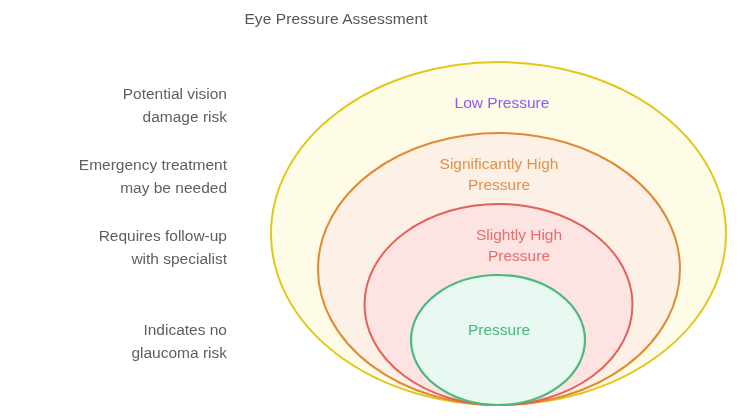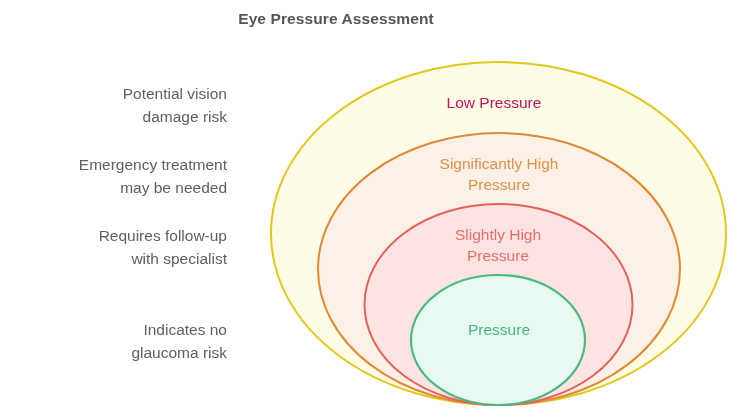--- a/index.html
+++ b/index.html
@@ -16,21 +16,20 @@
     }
     .title {
       position: absolute;
       left: 0;
       width: 672px;
       top: 10px;
       text-align: center;
       font-size: 15.5px;
       color: #555555;
       letter-spacing: 0.1px;
-      font-weight: bold;
     }
     .desc {
       position: absolute;
       right: 516px;
       width: 260px;
       text-align: right;
       font-size: 15.5px;
       line-height: 23px;
       color: #5f5f5f;
     }
@@ -77,26 +76,26 @@
   <span>glaucoma risk</span>
 </div>
 
 <svg class="diagram" width="743" height="420">
   <ellipse id="ring-0" stroke-width="2" cx="498.5" cy="233.5" rx="227.5" ry="171.5" fill="#fefbe6" stroke="#e2c71a"></ellipse>
   <ellipse id="ring-1" stroke-width="2" cx="499" cy="269" rx="181" ry="136" fill="#fdf0e6" stroke="#e08a32"></ellipse>
   <ellipse id="ring-2" stroke-width="2" cx="498.5" cy="304.5" rx="134" ry="100.5" fill="#fde4e3" stroke="#e2625a"></ellipse>
   <ellipse id="ring-3" stroke-width="2.2" cx="498" cy="340" rx="87" ry="65" fill="#e8f9f1" stroke="#4bb97f"></ellipse>
 </svg>
 
-<div class="ring-label" id="label-0" style="left: 374px; top: 92px; color: #be185d;">
+<div class="ring-label" id="label-0" style="left: 382px; top: 92px; color: #8b5cf6;">
   <span>Low Pressure</span>
 </div>
 <div class="ring-label" id="label-1" style="left: 379px; top: 153px; color: rgb(224, 145, 74);">
   <span>Significantly High</span>
   <span>Pressure</span>
 </div>
-<div class="ring-label" id="label-2" style="left: 378px; top: 224px; color: rgb(230, 110, 106);">
+<div class="ring-label" id="label-2" style="left: 399px; top: 224px; color: rgb(230, 110, 106);">
   <span>Slightly High</span>
   <span>Pressure</span>
 </div>
 <div class="ring-label" id="label-3" style="left: 379px; top: 319px; color: rgb(69, 185, 124);">
   <span>Pressure</span>
 </div>
 
 </body></html>

